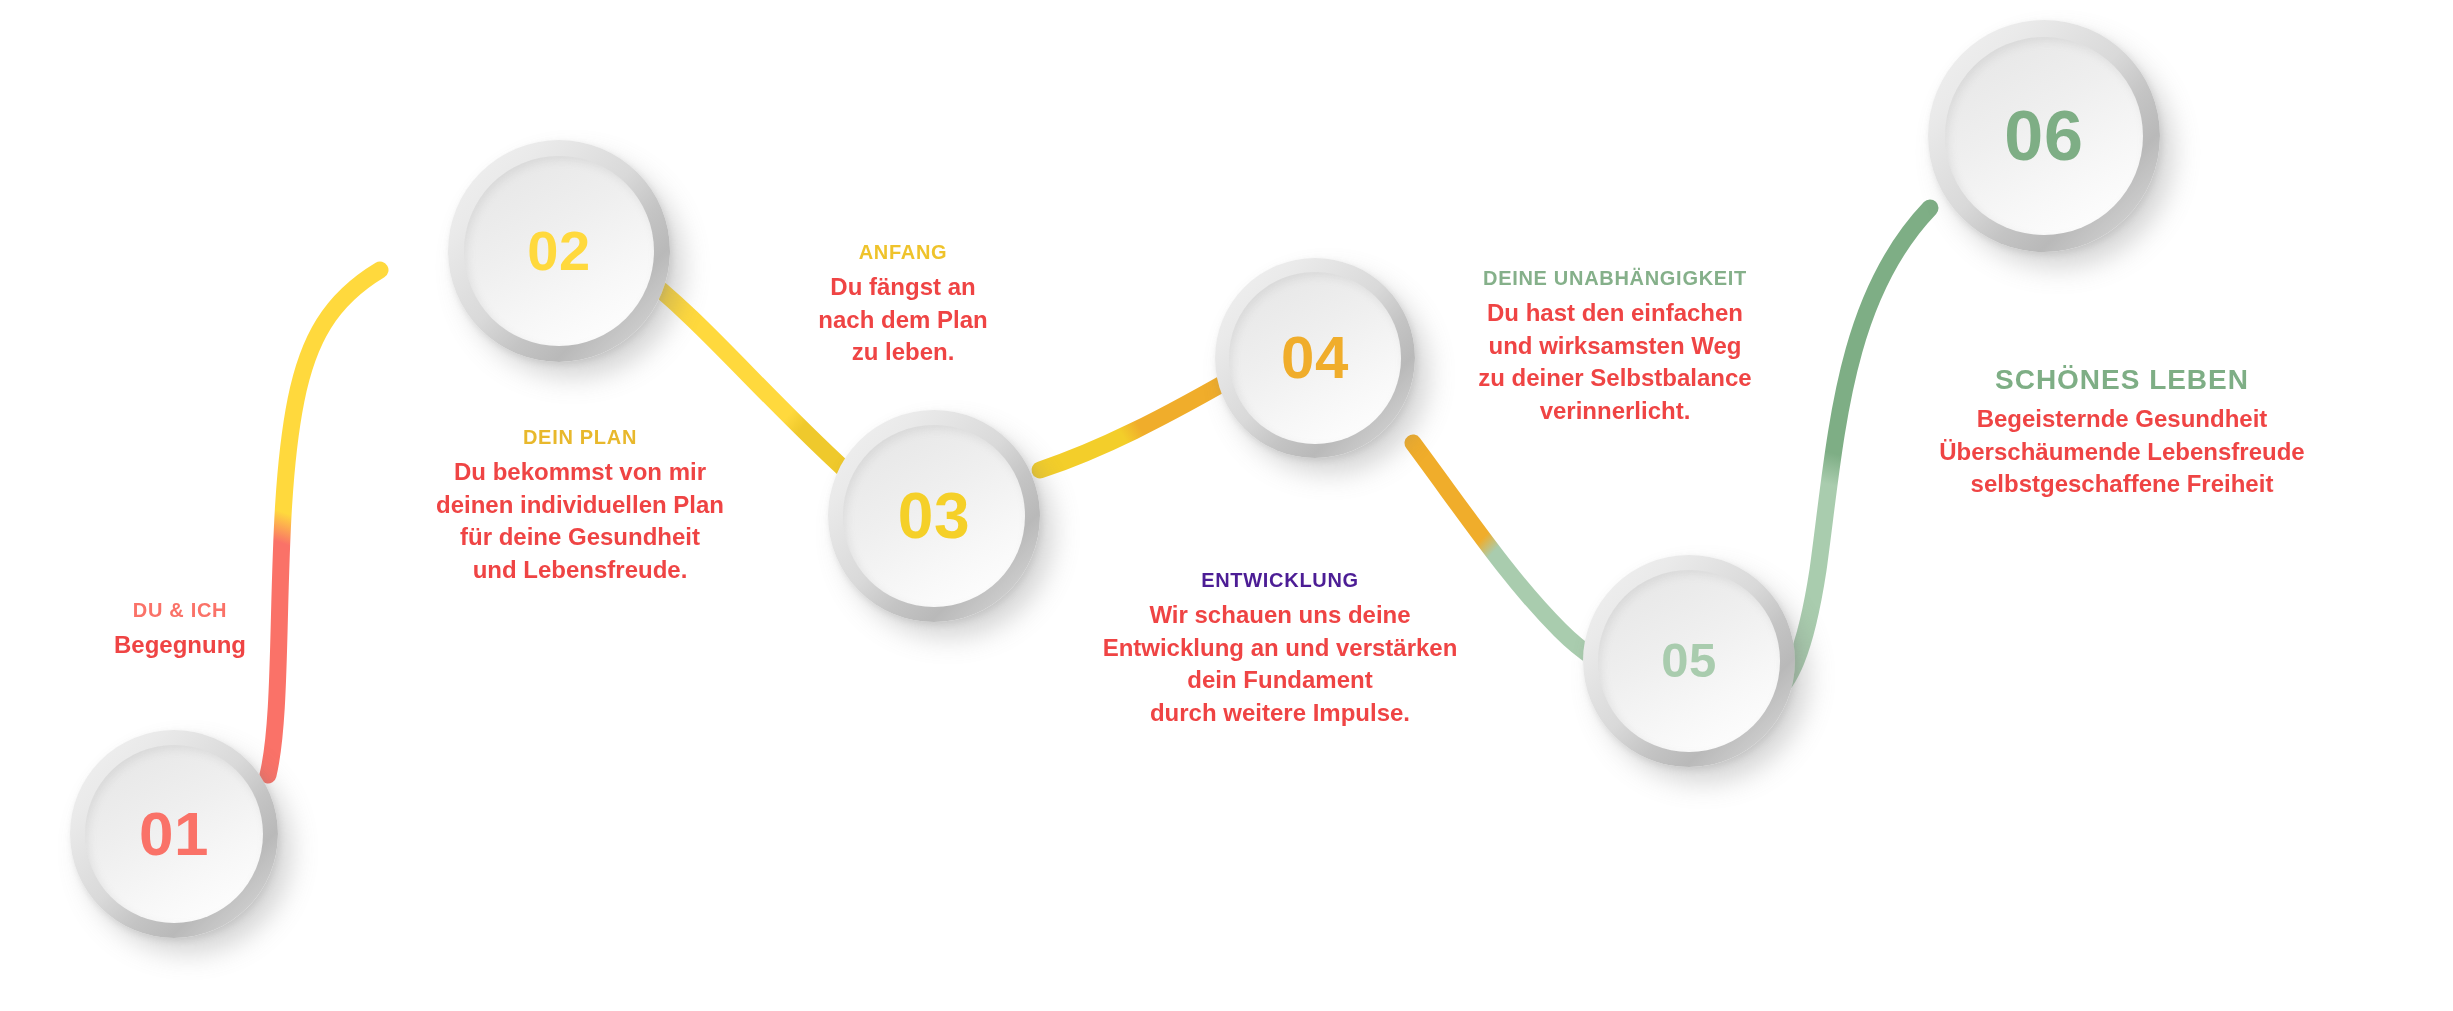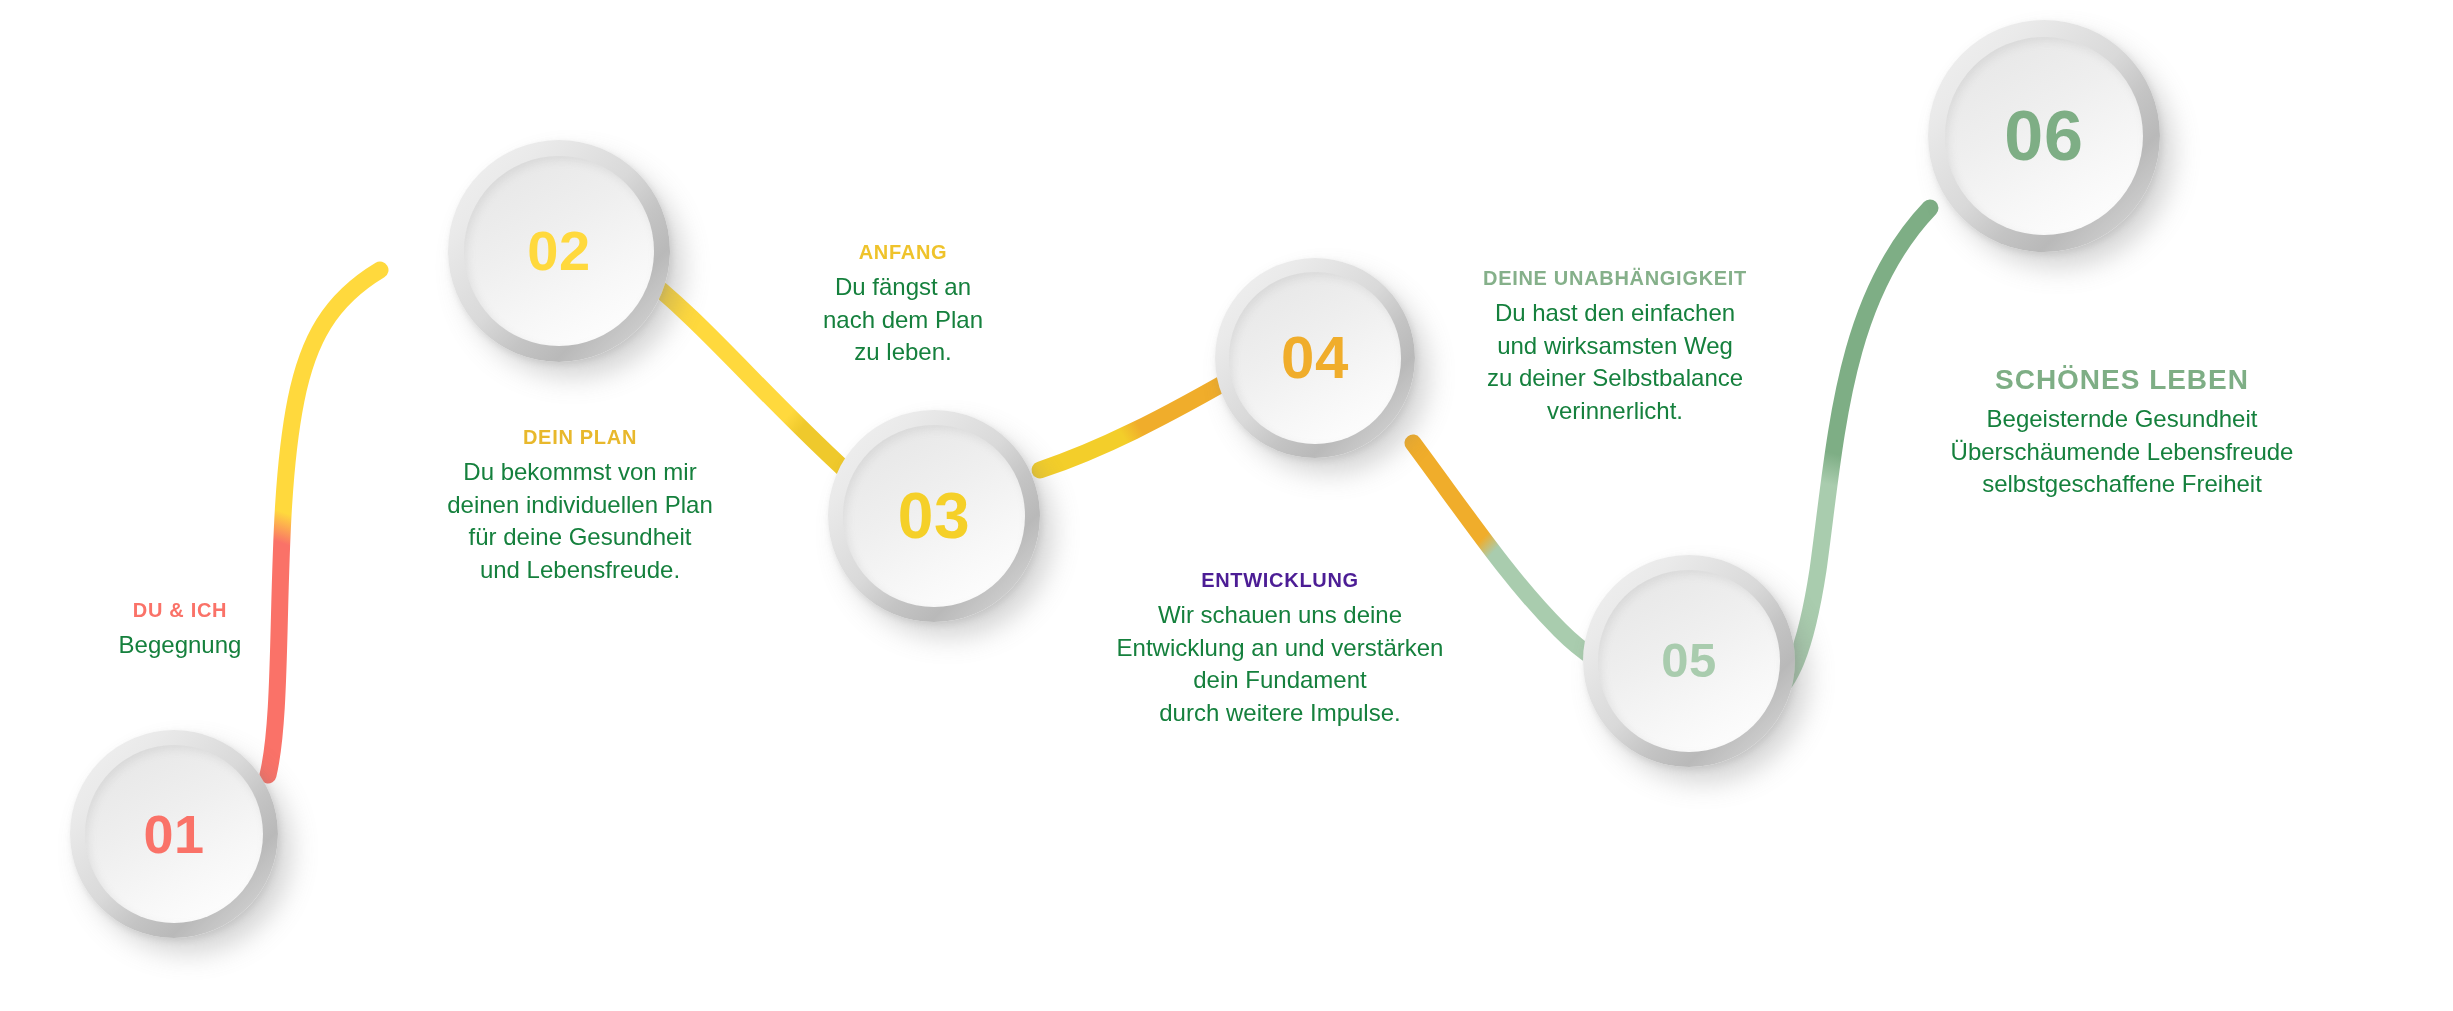--- a/index.html
+++ b/index.html
@@ -89,24 +89,24 @@
   }
   .block .title {
     font-weight: 700;
     font-size: 20px;
     letter-spacing: 0.035em;
     line-height: 1.25;
     margin-bottom: 6px;
     white-space: nowrap;
   }
   .block .body {
-    color: #15803d;
+    color: #ef4444;
     font-size: 24px;
     line-height: 1.36;
-    font-weight: 400;
+    font-weight: 700;
   }
   .block .body span {
     display: block;
     white-space: nowrap;
   }
 </style>
 </head>
 <body>
 
 <div id="stage">
@@ -149,21 +149,21 @@
       <path stroke="url(#g12)" d="M 268,775 C 286,700 272,520 296,400 C 308,340 330,300 380,270"></path>
       <path stroke="url(#g23)" d="M 636,270 C 700,318 760,392 845,470"></path>
       <path stroke="url(#g34)" d="M 1040,470 C 1100,450 1160,420 1250,368"></path>
       <path stroke="url(#g45)" d="M 1413,443 C 1470,520 1510,580 1560,630 C 1585,655 1605,666 1625,674"></path>
       <path stroke="url(#g56)" d="M 1763,702 C 1790,690 1806,648 1818,570 C 1836,440 1842,300 1930,208"></path>
     </g>
   </svg>
 
   <div class="node" style="left:70px; top:730px; width:208px; height:208px;">
     <div class="inner">
-      <span class="num" style="font-size:54px; color:#FA7268;">01</span>
+      <span class="num" style="font-size:62px; color:#FA7268;">01</span>
     </div>
   </div>
 
   <div class="node" style="left:448px; top:140px; width:222px; height:222px;">
     <div class="inner">
       <span class="num" style="font-size:56px; color:#FFD93D;">02</span>
     </div>
   </div>
 
   <div class="node" style="left:828px; top:410px; width:212px; height:212px;">

